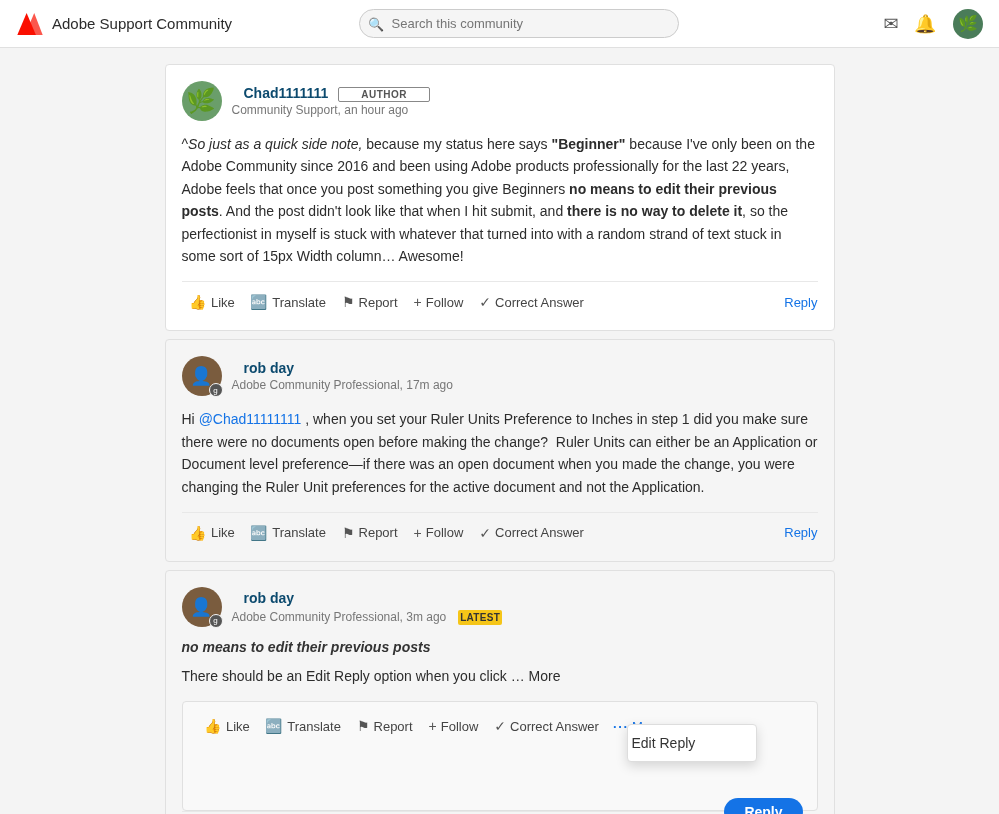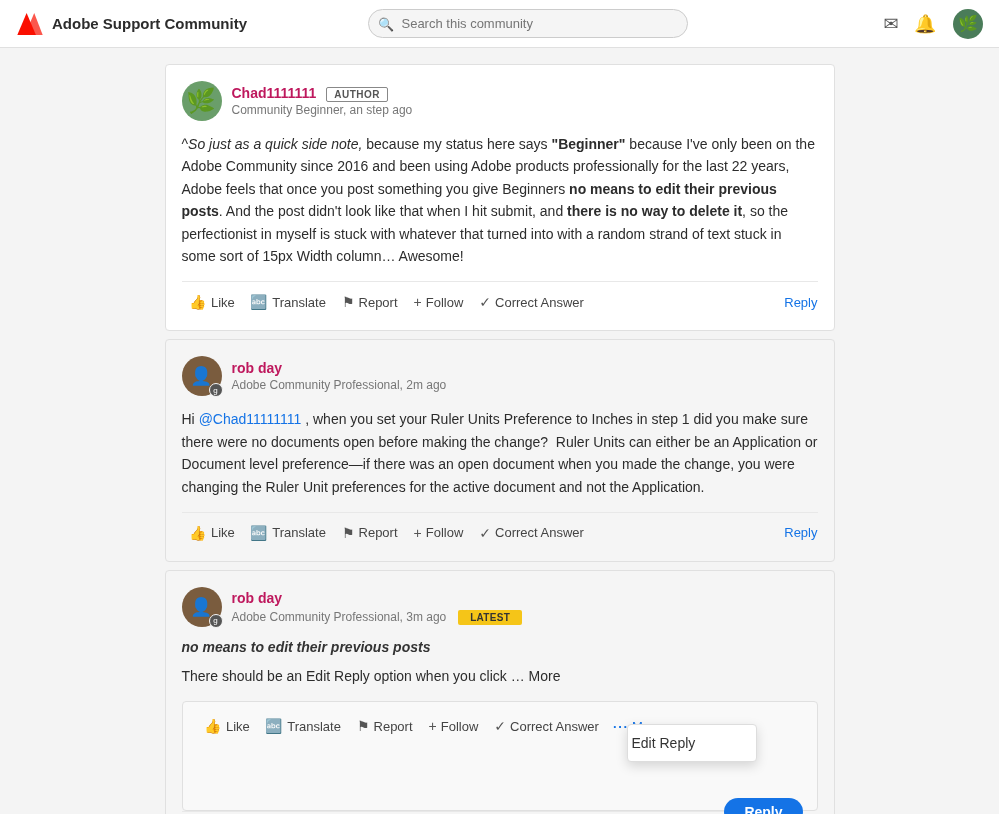--- a/index.html
+++ b/index.html
@@ -28,21 +28,21 @@
       gap: 8px;
       margin-right: 24px;
     }
     .adobe-logo {
       width: 28px;
       height: 22px;
       flex-shrink: 0;
     }
     .header-title {
       font-size: 15px;
-      font-weight: 700;
+      font-weight: 400;
       color: #2c2c2c;
       white-space: nowrap;
     }
     .header-search {
       flex: 1;
       max-width: 320px;
       margin: 0 auto;
       position: relative;
     }
     .header-search input {
@@ -135,43 +135,44 @@
       position: relative;
     }
     .post-meta {
       display: flex;
       flex-direction: column;
       gap: 2px;
     }
     .post-username {
       font-weight: 700;
       font-size: 14px;
-      color: #be185d;
+      color: #0c4a6e;
       display: inline-block;
+      margin-left: 12px;
     }
     .author-badge {
       background: #fff;
       border: 1px solid #888;
       color: #555;
       font-size: 10px;
-      padding: 1px 7px;
+      padding: 1px 22px;
       border-radius: 2px;
       margin-left: 6px;
       font-weight: 600;
       letter-spacing: 0.5px;
     }
     .post-subtitle {
       font-size: 12px;
       color: #777;
     }
     .latest-badge {
       background: #f5c518;
       color: #333;
       font-size: 10px;
-      padding: 2px 12px;
+      padding: 2px 2px;
       border-radius: 2px;
       font-weight: 700;
       margin-left: 8px;
       letter-spacing: 0.3px;
     }
 
     .post-body {
       font-size: 14px;
       line-height: 1.6;
       color: #2c2c2c;
@@ -314,21 +315,21 @@
   <div class="post-card">
     <div class="post-header">
       <div class="avatar">
         <span style="font-size:24px;">🌿</span>
       </div>
       <div class="post-meta">
         <div>
           <span class="post-username">Chad1111111</span>
           <span class="author-badge">AUTHOR</span>
         </div>
-        <span class="post-subtitle">Community Beginner, an step ago</span>
+        <span class="post-subtitle">Community Support, an hour ago</span>
       </div>
     </div>
     <div class="post-body">
       ^<em>So just as a quick side note,</em> because my status here says <strong>"Beginner"</strong> because I've only been on the Adobe Community since 2016 and been using Adobe products professionally for the last 22 years, Adobe feels that once you post something you give Beginners <strong>no means to edit their previous posts</strong>. And the post didn't look like that when I hit submit, and <strong>there is no way to delete it</strong>, so the perfectionist in myself is stuck with whatever that turned into with a random strand of text stuck in some sort of 15px Width column…  Awesome!
     </div>
     <div class="action-bar">
       <button class="action-btn">
         <span class="action-icon">👍</span>
         <span>Like</span>
       </button>
@@ -355,21 +356,21 @@
   <div class="post-card" style="background:#f5f5f5;">
     <div class="post-header">
       <div style="position:relative; display:inline-block;">
         <div class="avatar-small" style="background:#7a5c3e; width:40px;height:40px;border-radius:50%;display:flex;align-items:center;justify-content:center;font-size:18px;">
           <span>👤</span>
         </div>
         <div class="mod-badge" style="position:absolute;bottom:-1px;right:-1px;width:14px;height:14px;background:#555;border-radius:50%;display:flex;align-items:center;justify-content:center;font-size:8px;color:white;border:1.5px solid #f5f5f5;">g</div>
       </div>
       <div class="post-meta">
         <span class="post-username">rob day</span>
-        <span class="post-subtitle">Adobe Community Professional, 2m ago</span>
+        <span class="post-subtitle">Adobe Community Professional, 17m ago</span>
       </div>
     </div>
     <div class="post-body">
       Hi <a class="mention" style="color:#1473e6;cursor:pointer;">@Chad11111111</a> ,  when you set your Ruler Units Preference to Inches in step 1 did you make sure there were no documents open before making the change?&nbsp; Ruler Units can either be an Application or Document level preference—if there was an open document when you made the change, you were changing the Ruler Unit preferences for the active document and not the Application.
     </div>
     <div class="action-bar">
       <button class="action-btn">
         <span class="action-icon">👍</span>
         <span>Like</span>
       </button>

